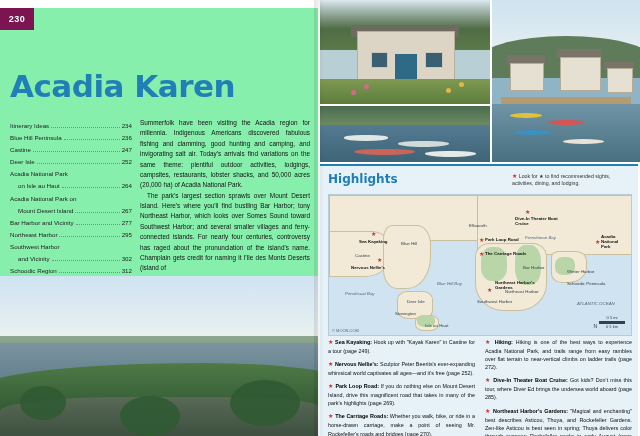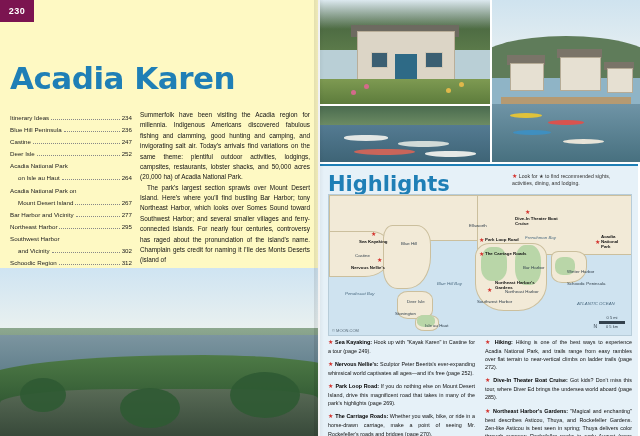--- a/index.html
+++ b/index.html
@@ -17,23 +17,23 @@
     position: relative;
     width: 640px;
     height: 436px;
     overflow: hidden;
     background: #ffffff;
   }
 
   
   .left-page {
     position: absolute;
-    left: 0; top: 0;
+    left: 0; top: 8px;
     width: 318px; height: 409px;
-    background: #fef9c3;
+    background: #86efac;
   }
   .folio {
     position: absolute;
     left: 0; top: 0;
     width: 34px; height: 22px;
     background: #7b1450;
     color: #ffffff;
     font-size: 9px;
     font-weight: bold;
     display: flex;
@@ -179,21 +179,21 @@
   .highlights {
     position: absolute;
     left: 2px; top: 164px;
     width: 318px; height: 272px;
     background: #e6f1f8;
     border-top: 2px solid #1f7fb6;
   }
   .hl-title {
     position: absolute;
     left: 8px; top: 6px;
-    font-size: 21px;
+    font-size: 12px;
     font-weight: bold;
     color: #1f7fb6;
     font-family: "DejaVu Sans", sans-serif;
   }
   .hl-legend {
     position: absolute;
     right: 6px; top: 6px;
     width: 120px;
     font-size: 5.2px;
     color: #333;

